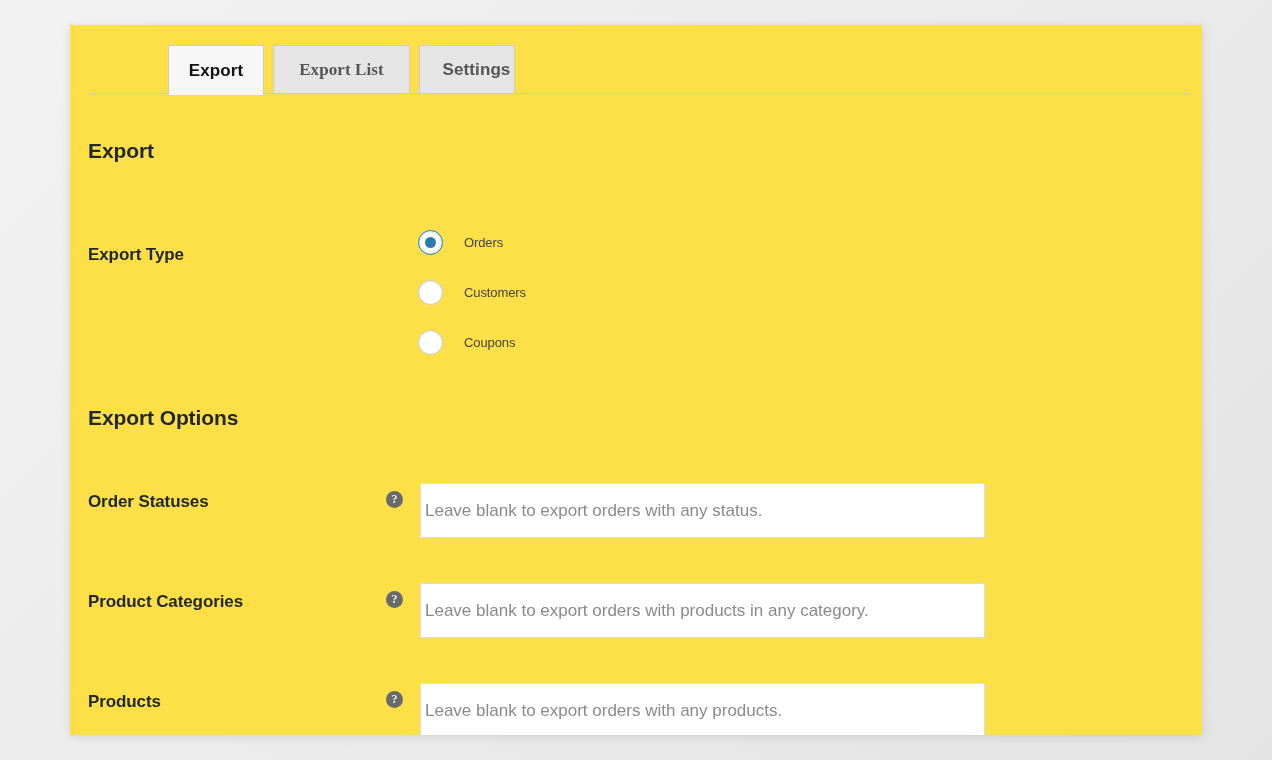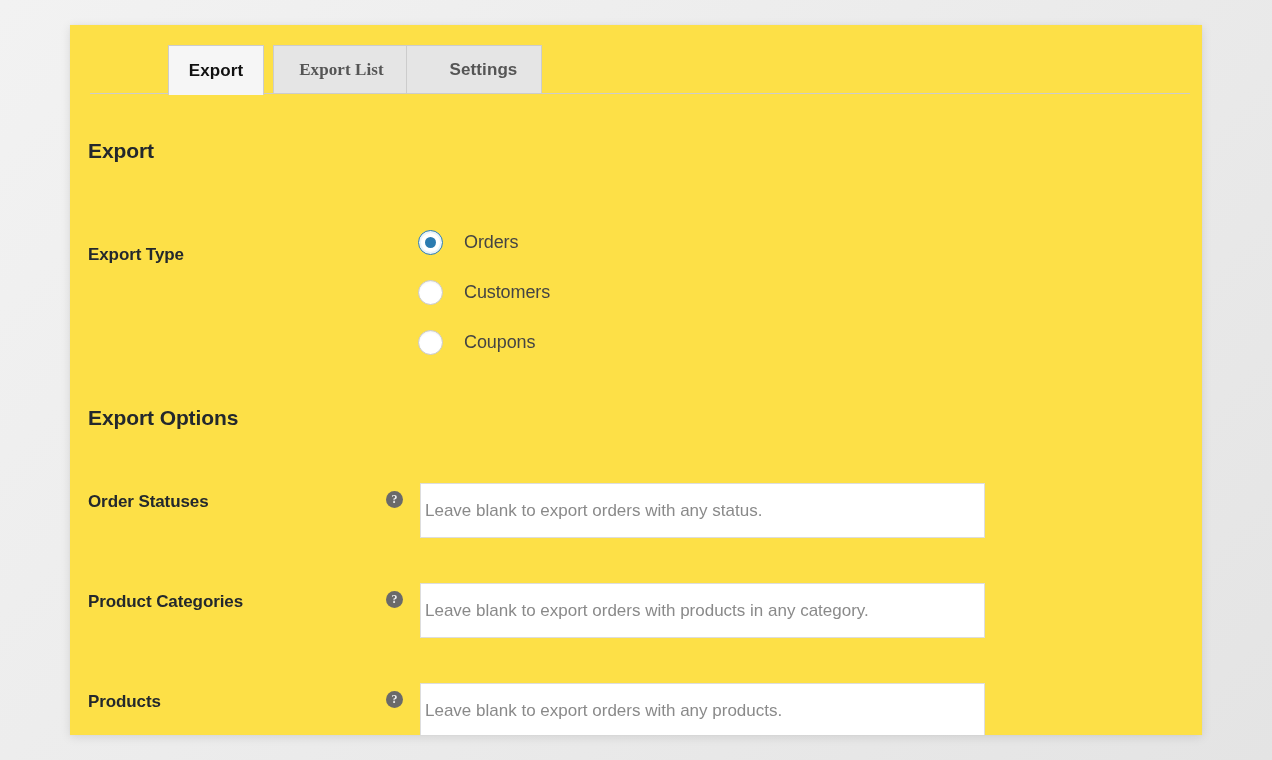--- a/index.html
+++ b/index.html
@@ -135,21 +135,21 @@
     left: 50%;
     top: 50%;
     width: 11px;
     height: 11px;
     margin: -5.5px 0 0 -5.5px;
     border-radius: 50%;
     background: #2a7bb0;
   }
   .radio-label {
     margin-left: 21px;
-    font-size: 18px;
+    font-size: 13px;
     color: #444;
     letter-spacing: -0.1px;
   }
 
   
   .help-icon {
     position: absolute;
     width: 17px;
     height: 17px;
     border-radius: 50%;
@@ -193,21 +193,21 @@
 
 <div id="panel">
 
   <div id="tabbar">
     <div class="tab active" style="left:98px;width:96px;">
       <span>Export</span>
     </div>
     <div class="tab inactive" style="left:203px;width:137px;font-family:Liberation Serif, serif;">
       <span>Export List</span>
     </div>
-    <div class="tab inactive" style="left:336px;width:136px;padding-left:19px;">
+    <div class="tab inactive" style="left:349px;width:96px;padding-left:19px;">
       <span>Settings</span>
     </div>
     <div id="tabbar-underline"></div>
   </div>
 
   <div id="content">
 
     <div class="section-title" id="title-export">Export</div>
 
     <div class="field-label" id="label-export-type">Export Type</div>

